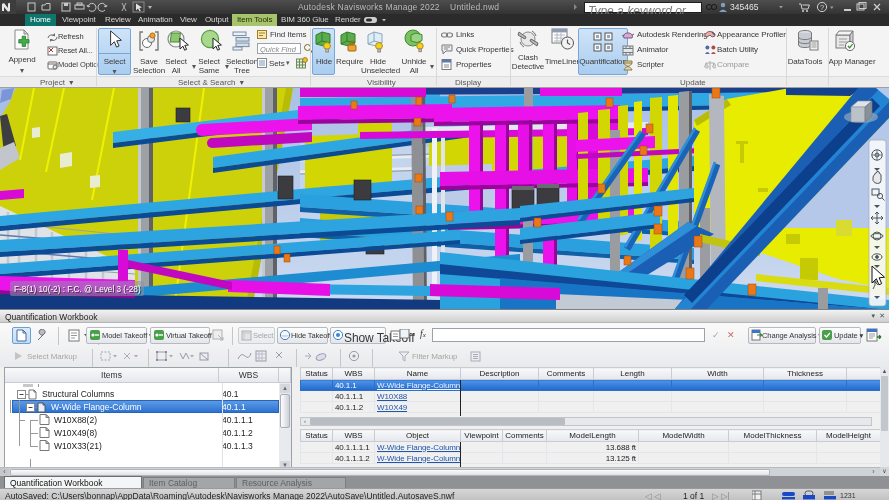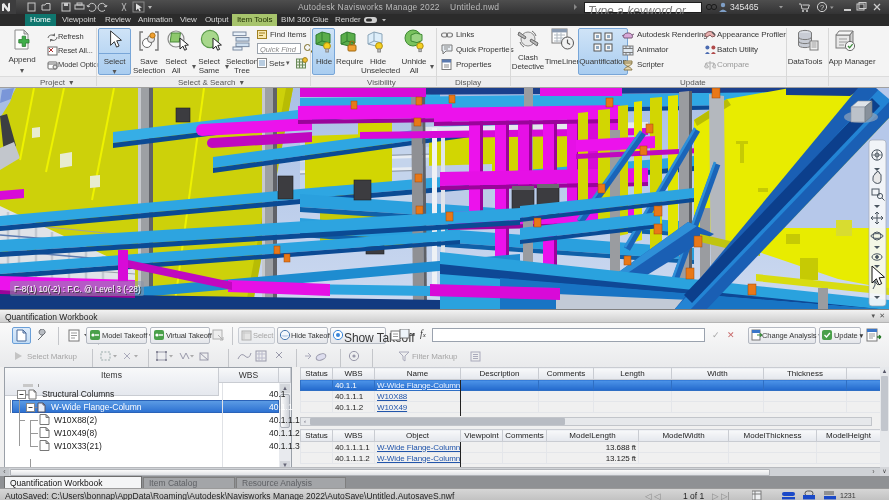--- a/index.html
+++ b/index.html
@@ -31,21 +31,21 @@
 #wbtitle { left:0; top:0; width:889px; height:13px; background:linear-gradient(#f2f2f2,#cfcfcf); border-bottom:1px solid #b5b5b5; font-size:8.5px; color:#222; }
 #wbtools { left:0; top:13px; width:889px; height:44px; background:linear-gradient(#fafafa,#e9eaec); }
 .tbtn { position:absolute; height:17px; border:1px solid #b4b9c2; border-radius:2px; background:linear-gradient(#fdfdfd,#e4e6ea); font-size:8.5px; color:#333; }
 .tbtn.flat { border-color:#c9cdd4; background:linear-gradient(#f5f6f8,#e9ebee); }
 .dis { color:#a6a6a6 !important; }
 .tsep { position:absolute; width:1px; height:18px; background:#c4c6ca; }
 
 #treepane { left:4px; top:57px; width:288px; height:105px; background:#fff; border:1px solid #9aa0a8; }
 .hdr { background:linear-gradient(#f8f9fa,#e5e8ee); border-right:1px solid #c9ccd2; border-bottom:1px solid #c9ccd2; color:#333; font-size:8.5px; text-align:center; }
 .treerow { position:absolute; left:0; width:273px; height:13px; font-size:8.5px; color:#222; }
-.wbsv { position:absolute; left:217px; font-size:8.5px;padding-left:47px; }
+.wbsv { position:absolute; left:217px; font-size:8.5px; }
 #rtables { left:300px; top:57px; width:580px; height:110px; }
 table.grid { border-collapse:collapse; table-layout:fixed; width:580px; font-size:8px; color:#222; }
 table.grid th { background:linear-gradient(#f8f9fa,#e4e7ed); border:1px solid #c9ccd2; border-top:1px solid #c9ccd2; font-weight:normal; height:12px; padding:0; }
 table.grid td { border:1px solid #e4e6ea; height:11px; padding:0 2px; white-space:nowrap; overflow:hidden; letter-spacing:-0.1px; }
 .link { color:#2255aa; text-decoration:underline; }
 tr.selrow td { background:linear-gradient(#4d94e8,#2268cc); color:#fff; border-color:#2f6fc4; }
 tr.selrow td .link { color:#eaf2ff; }
 
 #hscroll { left:0; top:467px; width:880px; height:9px; background:#cfd2d6; border-top:1px solid #b8babe; }
 #doctabs { left:0; top:476px; width:889px; height:12px; background:#8f9194; font-size:8.5px; }
@@ -767,21 +767,21 @@
       <svg class="icon" style="left:398px;top:28px" width="12" height="11" viewBox="0 0 12 11">
           <path d="M1 1 h10 l-4 4 v5 l-2-1.4 v-3.6 z" fill="none" stroke="#aab"></path>
         </svg>
       <div class="smalltext dis" style="left:412px;top:29px">Filter Markup</div>
       <svg class="icon" style="left:470px;top:28px" width="12" height="11" viewBox="0 0 12 11">
           <rect x="1" y="1" width="9" height="9" fill="none" stroke="#aab"></rect>
           <path d="M3 3.5 h5 M3 5.5 h5 M3 7.5 h5" stroke="#aab"></path>
         </svg>
     </div>
     <div id="treepane" class="abs">
-      <div class="hdr abs" style="left:0;top:0;width:214px;height:28px;line-height:15px">Items</div>
+      <div class="hdr abs" style="left:0;top:0;width:214px;height:15px;line-height:15px">Items</div>
       <div class="hdr abs" style="left:214px;top:0;width:60px;height:15px;line-height:15px">WBS</div>
       <div class="hdr abs" style="left:274px;top:0;width:12px;height:15px"></div>
 
       <div class="abs" style="left:274px;top:15px;width:12px;height:88px;background:#e8eaee">
         <div class="abs" style="left:1px;top:1px;width:10px;height:9px;background:#d4d7dc;color:#667;font-size:6px;text-align:center;line-height:9px">▲</div>
         <div class="abs" style="left:1px;top:11px;width:10px;height:34px;background:linear-gradient(90deg,#fdfdfd,#cdd1d8);border:1px solid #a8adb6;border-radius:2px"></div>
         <div class="abs" style="left:1px;top:78px;width:10px;height:9px;background:#d4d7dc;color:#667;font-size:6px;text-align:center;line-height:9px">▼</div>
       </div>
 
       <div class="abs" style="left:18px;top:16px;width:10px;height:3px;background:#c8c8c8"></div>

